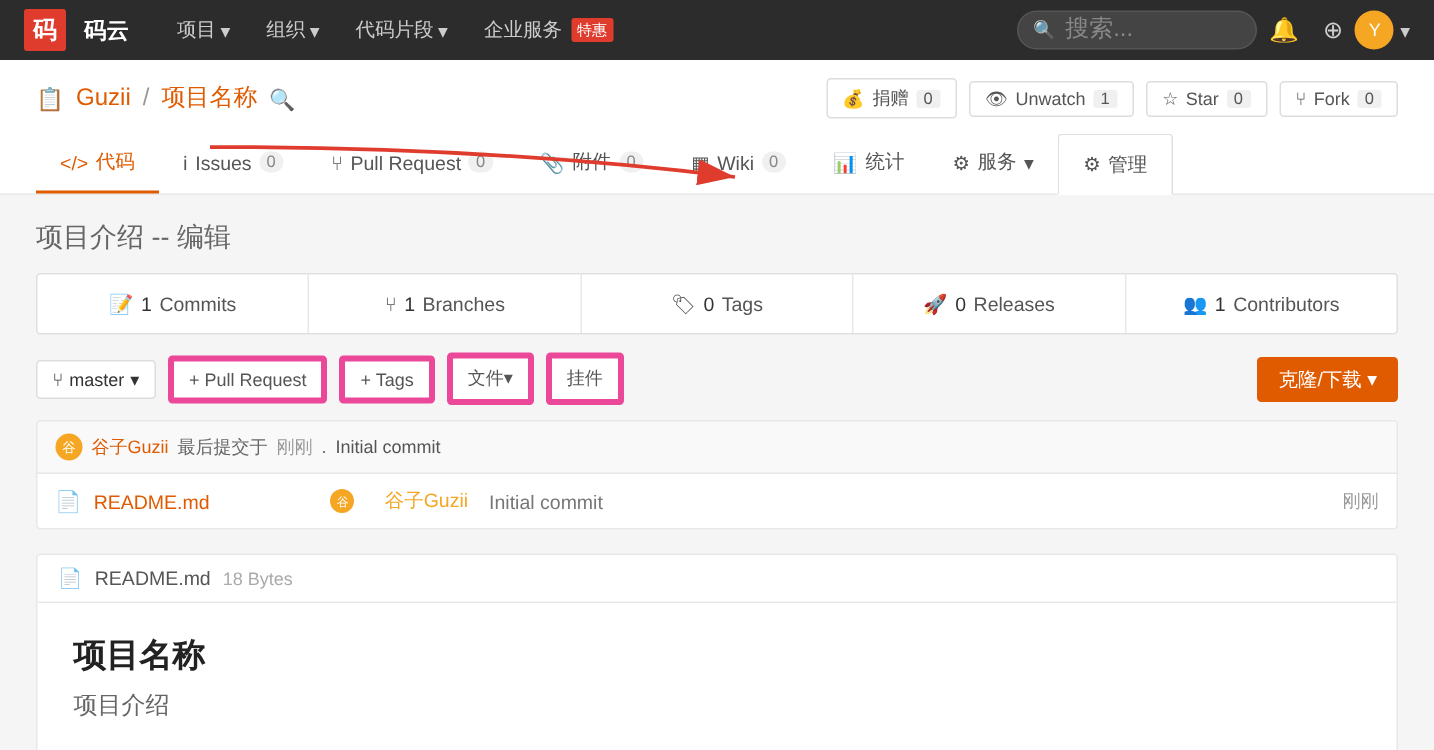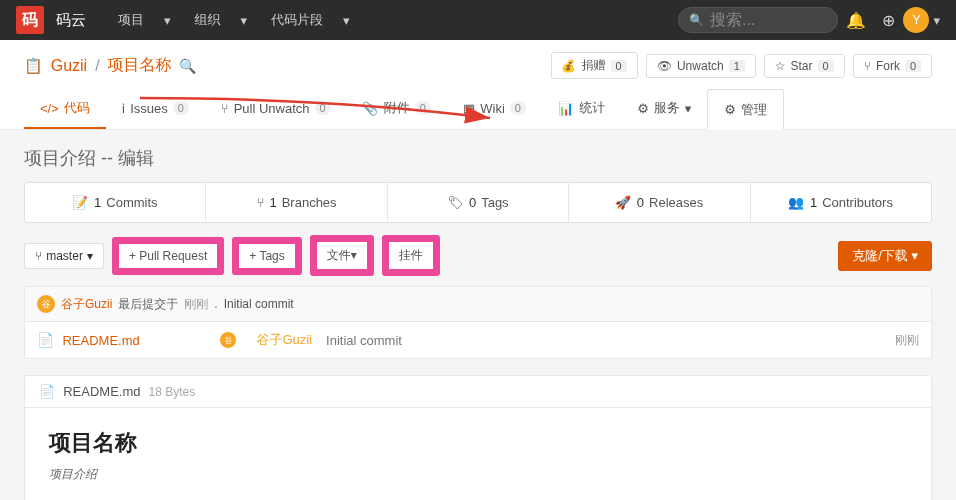--- a/index.html
+++ b/index.html
@@ -23,32 +23,32 @@
       justify-content: center;
       margin-right: 12px;
       border-radius: 2px;
       font-weight: bold;
       color: white;
       font-size: 16px;
     }
     .brand-name {
       color: white;
       font-size: 15px;
-      font-weight: normal;
+      font-weight: bold;
       margin-right: 20px;
     }
     .nav-item {
       color: #ccc;
       font-size: 13px;
       padding: 0 12px;
       height: 23px;
       display: flex;
       align-items: center;
       cursor: pointer;
-      gap: 20px;
+      gap: 3px;
       text-align: center;
     }
     .nav-badge {
       background: #e03c2e;
       color: white;
       font-size: 10px;
       padding: 1px 4px;
       border-radius: 2px;
       margin-left: 3px;
     }
@@ -219,21 +219,21 @@
       padding: 5px 10px;
       font-size: 12px;
       color: #333;
       cursor: pointer;
       display: flex;
       align-items: center;
       gap: 4px;
     }
     .toolbar-btn {
       background: white;
-      border: 7px solid #ec4899;
+      border: 4px solid #ec4899;
       border-radius: 3px;
       padding: 5px 10px;
       font-size: 12px;
       color: #555;
       cursor: pointer;
     }
     .toolbar-spacer { flex: 1; }
     .clone-btn {
       background: #e05a00;
       color: white;
@@ -318,23 +318,22 @@
     .readme-body {
       padding: 20px 24px;
     }
     .readme-h1 {
       font-size: 22px;
       font-weight: bold;
       color: #222;
       margin-bottom: 8px;
     }
     .readme-desc {
-      font-size: 12px;
+      font-size: 16px;
       color: #666;
-      font-style: italic;
     }
 
     
     .donate-section {
       text-align: center;
       padding: 20px 0 10px;
     }
     .page-wrapper { position: relative; }
 
     
@@ -370,20 +369,24 @@
       <span>项目</span>
       <span>▾</span>
     </div>
     <div class="nav-item">
       <span>组织</span>
       <span>▾</span>
     </div>
     <div class="nav-item">
       <span>代码片段</span>
       <span>▾</span>
+    </div>
+    <div class="nav-item">
+      <span>企业服务</span>
+      <span class="nav-badge">特惠</span>
     </div>
 
     <div class="nav-spacer"></div>
 
     <div class="search-box">
       <span style="color:#888;font-size:12px;">🔍</span>
       <input type="text" placeholder="搜索..." style="">
     </div>
 
     <span class="nav-icon-btn">🔔</span>
@@ -431,21 +434,21 @@
         <span>&lt;/&gt;</span>
         <span>代码</span>
       </div>
       <div class="tab-item">
         <span>ℹ</span>
         <span>Issues</span>
         <span class="tab-badge">0</span>
       </div>
       <div class="tab-item">
         <span>⑂</span>
-        <span>Pull Unwatch</span>
+        <span>Pull Request</span>
         <span class="tab-badge">0</span>
       </div>
       <div class="tab-item">
         <span>📎</span>
         <span>附件</span>
         <span class="tab-badge">0</span>
       </div>
       <div class="tab-item">
         <span>▦</span>
         <span>Wiki</span>

